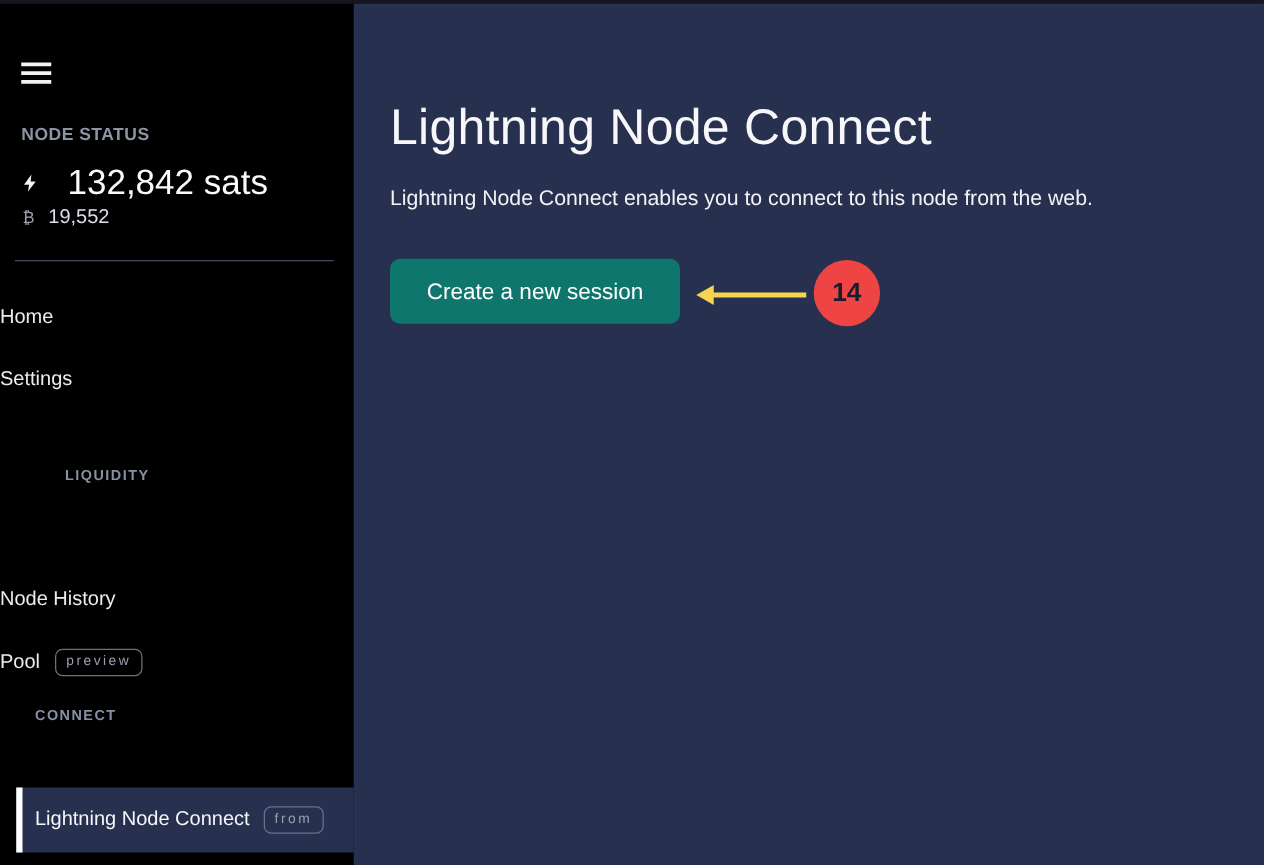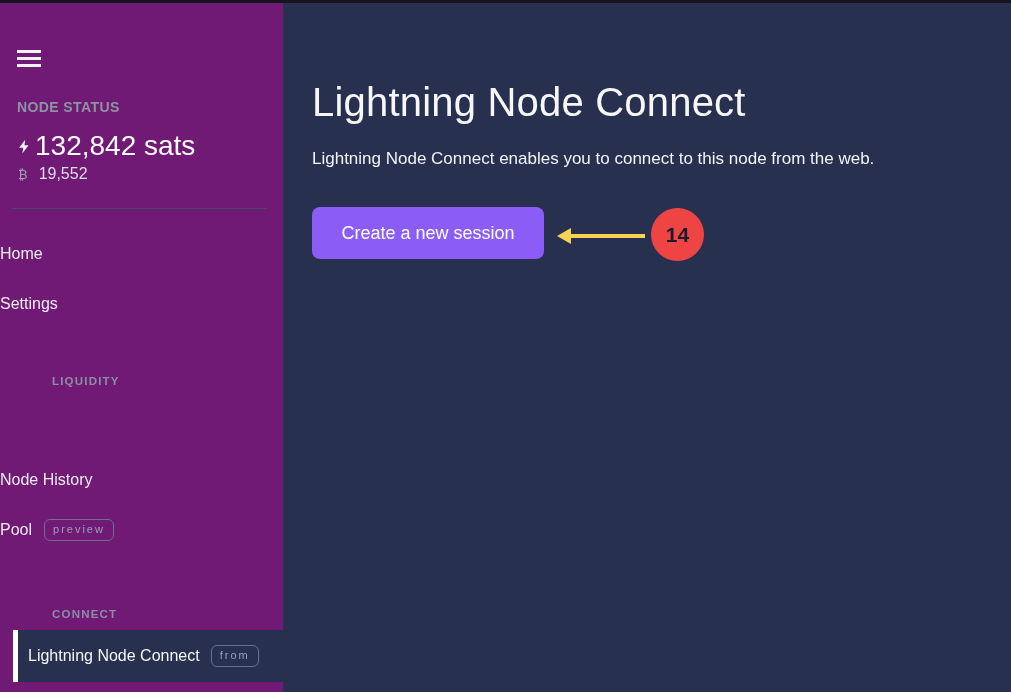--- a/index.html
+++ b/index.html
@@ -12,39 +12,39 @@
   .top-strip {
     position: absolute; left: 0; top: 0;
     width: 1011px; height: 3px;
     background: #15161d; z-index: 30;
   }
 
   
   .sidebar {
     position: absolute; left: 0; top: 0;
     width: 283px; height: 692px;
-    background: #701a75;
+    background: #000000;
     z-index: 10;
   }
   .hamburger {
     position: absolute; left: 17px; top: 50px;
     width: 24px; height: 17px;
     display: flex; flex-direction: column; justify-content: space-between;
     cursor: pointer; background: none; border: none;
   }
   .hamburger span { display: block; width: 24px; height: 3px; background: #f2f2f4; }
 
   .node-status-heading {
     position: absolute; left: 17px; top: 99px;
     font-size: 14px; font-weight: 700; letter-spacing: 0.4px;
     color: #8e93a4;
   }
   .sats-row {
     position: absolute; left: 17px; top: 130px;
-    display: flex; align-items: center; gap: 3px;
+    display: flex; align-items: center; gap: 22px;
     color: #fafafb; font-size: 28px; font-weight: 300;
   }
   .sats-row svg { display: block; }
   .btc-row {
     position: absolute; left: 18px; top: 165px;
     display: flex; align-items: center; gap: 11px;
   }
   .btc-glyph {
     font-family: "DejaVu Sans", "Liberation Sans", sans-serif;
     font-size: 13px; color: #9aa0b1;
@@ -67,21 +67,21 @@
   .nav-loop      { top: 406px; }
   .nav-loophist  { top: 456px; }
   .nav-pool      { top: 506px; }
 
   .section-heading {
     position: absolute; left: 28px;
     font-size: 11.5px; font-weight: 700; letter-spacing: 1.2px;
     color: #8990a3;
   }
   .section-liquidity { top: 375px; padding-left: 24px; }
-  .section-connect   { top: 608px; margin-left: 24px; }
+  .section-connect   { top: 567px; }
 
   .badge {
     display: inline-block;
     margin-left: 12px;
     padding: 3px 8px 4px 8px;
     border: 1px solid #6b7186;
     border-radius: 6px;
     font-size: 11px; letter-spacing: 2px;
     color: #9aa0b1;
     line-height: 1.2;
@@ -111,21 +111,21 @@
     color: #f7f7f9; letter-spacing: 0.2px;
   }
   .page-subtitle {
     position: absolute; left: 29px; top: 149px;
     font-size: 17px; font-weight: 400;
     color: #f2f3f6;
   }
   .create-btn {
     position: absolute; left: 29px; top: 207px;
     width: 232px; height: 52px;
-    background: #8b5cf6;
+    background: #0f766e;
     border: none; border-radius: 8px;
     color: #ffffff; font-size: 18px; font-weight: 500;
     font-family: "Liberation Sans", "DejaVu Sans", sans-serif;
     cursor: pointer;
   }
 
   
   .anno-arrow {
     position: absolute; left: 272px; top: 224px;
     width: 92px; height: 24px;

